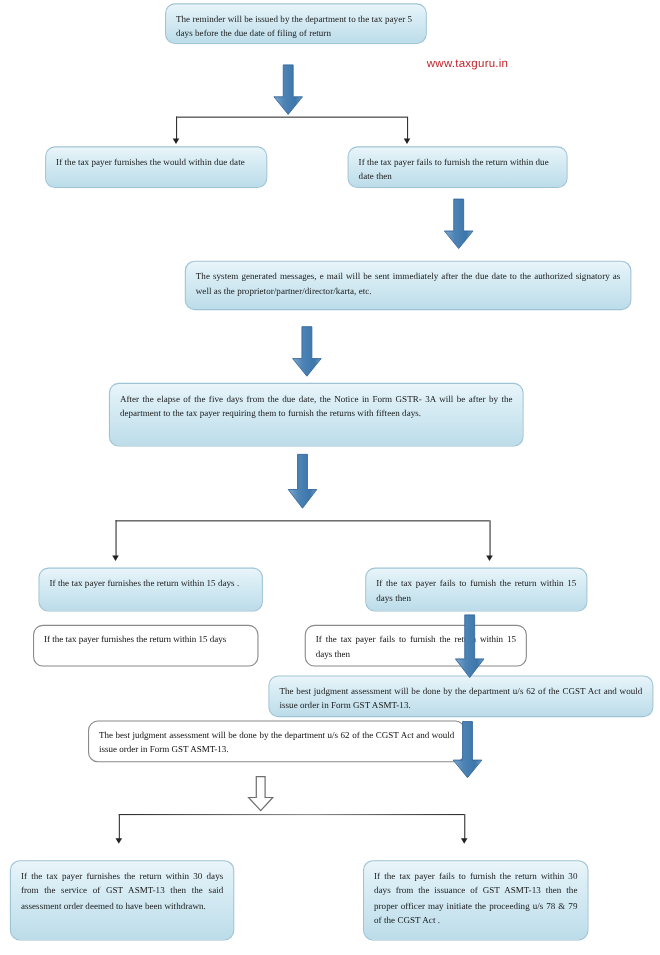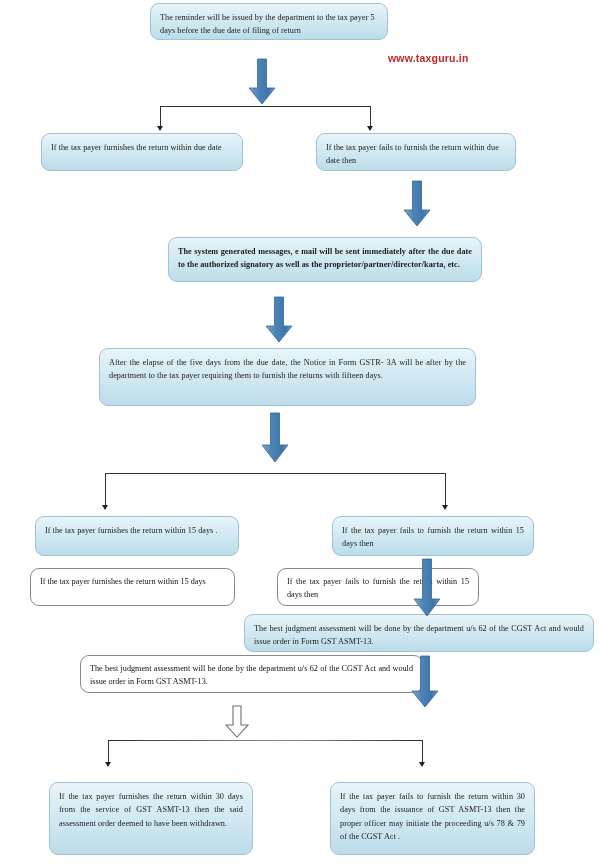--- a/index.html
+++ b/index.html
@@ -75,21 +75,21 @@
 
   
   .hollowarrow { position: absolute; }
   .hollowarrow svg { display: block; }
 
   
   .watermark {
     position: absolute;
     color: #c0272d;
     font-family: "Liberation Sans", sans-serif;
-    font-weight: bold;
+    font-weight: normal;
     font-size: 10.5px;
     letter-spacing: 0.2px;
     white-space: nowrap;
   }
 </style>
 </head>
 <body>
 
 <div id="canvas">
 
@@ -110,39 +110,39 @@
       <path d="M10.5,1 L19.5,1 L19.5,30 L28,30 L15,46 L2,30 L10.5,30 Z" fill="url(#ga1)" stroke="#33679b" stroke-width="0.8"></path>
     </svg>
   </div>
 
   <div class="hline" style="left:160px; top:106px; width:210px;"></div>
   <div class="vline" style="left:160px; top:106px; height:22px;"></div>
   <div class="arrowhead" style="left:156.5px; top:126px;"></div>
   <div class="vline" style="left:370px; top:106px; height:22px;"></div>
   <div class="arrowhead" style="left:366.5px; top:126px;"></div>
 
-  <div class="box" style="left:41px; top:133px; width:202px; height:38px;">If the tax payer furnishes the return within due date</div>
+  <div class="box" style="left:41px; top:133px; width:202px; height:38px;">If the tax payer furnishes the would within due date</div>
 
   <div class="box" style="left:316px; top:133px; width:200px; height:38px;">If the tax payer fails to furnish the return within due date then</div>
 
   <div class="bluearrow" style="left:402px; top:180px;">
     <svg width="30" height="48" viewBox="0 0 30 48">
       <defs>
         <linearGradient id="ga2" x1="0" y1="0" x2="1" y2="0">
           <stop offset="0%" stop-color="#7fa9cd"></stop>
           <stop offset="35%" stop-color="#4e84b5"></stop>
           <stop offset="75%" stop-color="#3c76ab"></stop>
           <stop offset="100%" stop-color="#6e9cc4"></stop>
         </linearGradient>
       </defs>
       <path d="M10.5,1 L19.5,1 L19.5,30 L28,30 L15,46 L2,30 L10.5,30 Z" fill="url(#ga2)" stroke="#33679b" stroke-width="0.8"></path>
     </svg>
   </div>
 
-  <div class="box justify" style="left:168px; top:237px; width:314px; height:45px;font-weight:bold;">The system generated messages, e mail will be sent immediately after the due date to the authorized signatory as well as the proprietor/partner/director/karta, etc.</div>
+  <div class="box justify" style="left:168px; top:237px; width:406px; height:45px;">The system generated messages, e mail will be sent immediately after the due date to the authorized signatory as well as the proprietor/partner/director/karta, etc.</div>
 
   <div class="bluearrow" style="left:264px; top:296px;">
     <svg width="30" height="48" viewBox="0 0 30 48">
       <defs>
         <linearGradient id="ga3" x1="0" y1="0" x2="1" y2="0">
           <stop offset="0%" stop-color="#7fa9cd"></stop>
           <stop offset="35%" stop-color="#4e84b5"></stop>
           <stop offset="75%" stop-color="#3c76ab"></stop>
           <stop offset="100%" stop-color="#6e9cc4"></stop>
         </linearGradient>
@@ -218,17 +218,17 @@
       <path d="M11,1 L19,1 L19,20 L26,20 L15,32 L4,20 L11,20 Z" fill="#ffffff" stroke="#6e6e6e" stroke-width="1.1"></path>
     </svg>
   </div>
 
   <div class="hline grad" style="left:108px; top:740px; width:314px;"></div>
   <div class="vline" style="left:108px; top:740px; height:24px;"></div>
   <div class="arrowhead" style="left:104.5px; top:762px;"></div>
   <div class="vline" style="left:422px; top:740px; height:24px;"></div>
   <div class="arrowhead" style="left:418.5px; top:762px;"></div>
 
-  <div class="box justify" style="left:9px; top:782px; width:204px; height:73px;margin-left:40px;">If the tax payer furnishes the return within 30 days  from the service of GST ASMT-13 then the said assessment order deemed to have been withdrawn.</div>
+  <div class="box justify" style="left:9px; top:782px; width:204px; height:73px;">If the tax payer furnishes the return within 30 days  from the service of GST ASMT-13 then the said assessment order deemed to have been withdrawn.</div>
 
   <div class="box justify" style="left:330px; top:782px; width:205px; height:73px;">If the tax payer fails to furnish the return within 30 days  from the issuance of GST ASMT-13 then  the proper officer may initiate the proceeding u/s 78 &amp; 79 of the CGST Act .</div>
 
 </div>
 
 </body></html>

